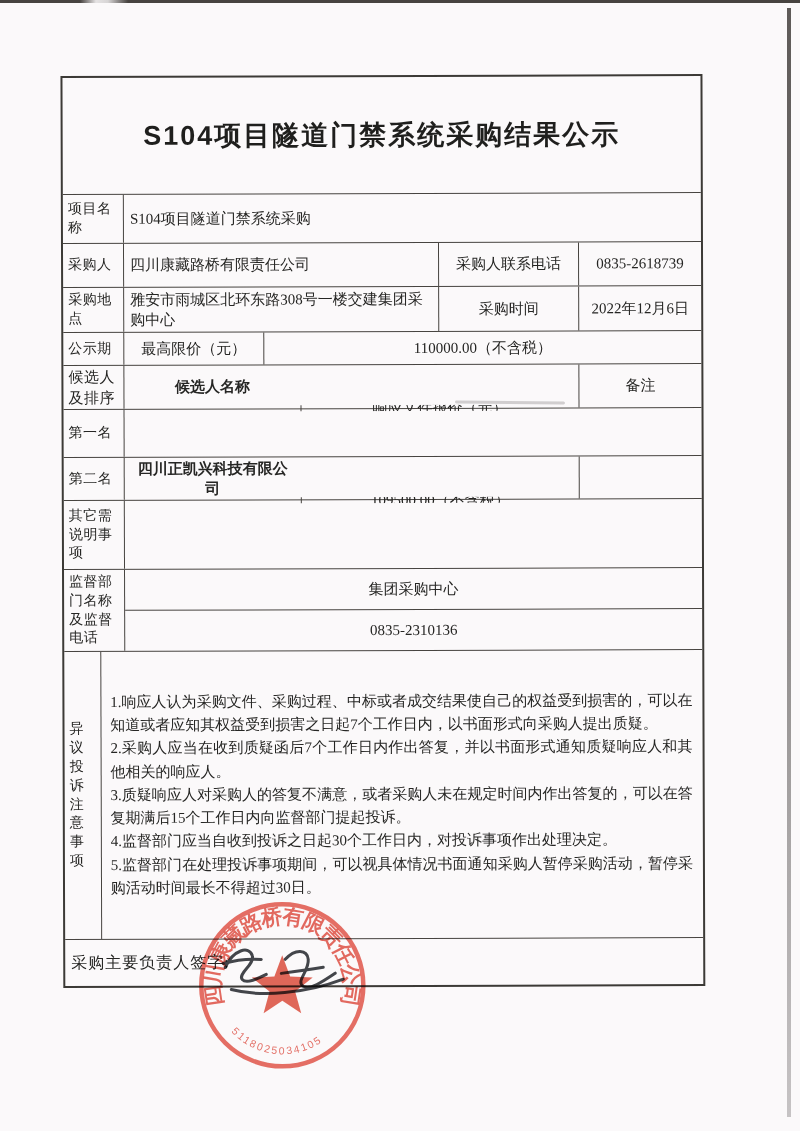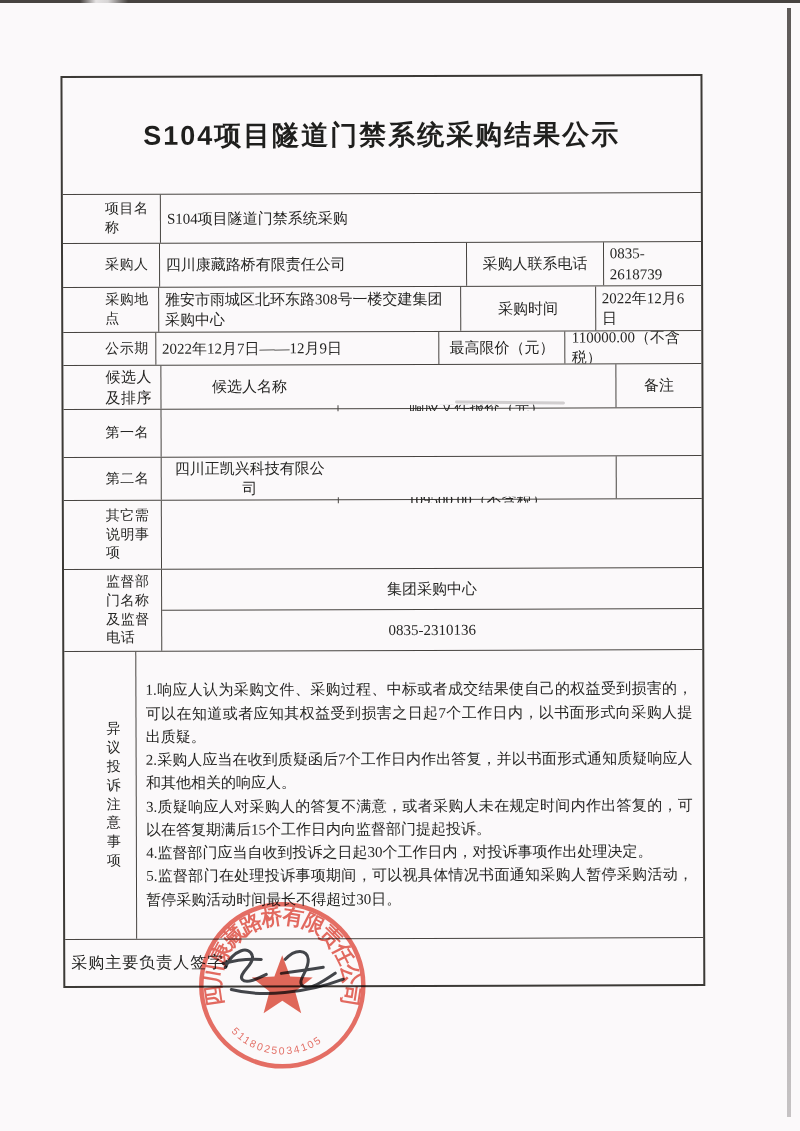--- a/index.html
+++ b/index.html
@@ -23,23 +23,23 @@
   .doc{
     position:absolute;left:62px;top:75px;width:642px;height:912px;
     box-sizing:border-box;border:2px solid #3c3a36;background:transparent;
     display:flex;flex-direction:column;
   }
   .row{display:flex;box-sizing:border-box;border-bottom:1.6px solid #474440;flex:0 0 auto;}
   .row:last-child{border-bottom:none;}
   .c{box-sizing:border-box;display:flex;align-items:center;padding:3px 6px;
      font-size:15px;line-height:1.35;overflow:hidden;}
   .c + .c{border-left:1.6px solid #474440;}
-  .lab{width:60px;font-size:14px;padding:3px 5px;letter-spacing:.5px;margin-left:37px;}
+  .lab{width:60px;font-size:14px;padding:3px 5px;letter-spacing:.5px;}
   .w315{width:315px;} .w140{width:140px;justify-content:center;text-align:center;}
-  .w177{width:177px;justify-content:center;text-align:center;}
+  .w177{width:177px;justify-content:center;text-align:center;font-weight:bold;}
   .w278{width:278px;justify-content:center;text-align:center;margin-top:40px;}
   .grow{flex:1 1 auto;justify-content:center;text-align:left;}
   .left{justify-content:flex-start;text-align:left;}
 
   .title-row{height:117px;align-items:center;justify-content:center;}
   .title-row h1{margin:0;font-family:"Liberation Sans",sans-serif;font-weight:bold;
     font-size:27px;letter-spacing:2px;color:#1f1f1d;}
 
   .r-project{height:49px;} .r-purchaser{height:44px;} .r-location{height:45px;}
   .r-period{height:33px;} .r-cand-head{height:44px;} .r-cand1{height:48px;}
@@ -93,21 +93,20 @@
 
     <div class="row r-location">
       <div class="c lab">采购地点</div>
       <div class="c w315 left">雅安市雨城区北环东路308号一楼交建集团采购中心</div>
       <div class="c w140">采购时间</div>
       <div class="c grow">2022年12月6日</div>
     </div>
 
     <div class="row r-period">
       <div class="c lab">公示期</div>
-      <div class="c w315 left">2022年12月7日——12月9日</div>
       <div class="c w140">最高限价（元）</div>
       <div class="c grow">110000.00（不含税）</div>
     </div>
 
     <div class="row r-cand-head cand-head">
       <div class="c lab">候选人及排序</div>
       <div class="c w177">候选人名称</div>
       <div class="c w278">响应文件报价（元）</div>
       <div class="c grow">备注</div>
     </div>

